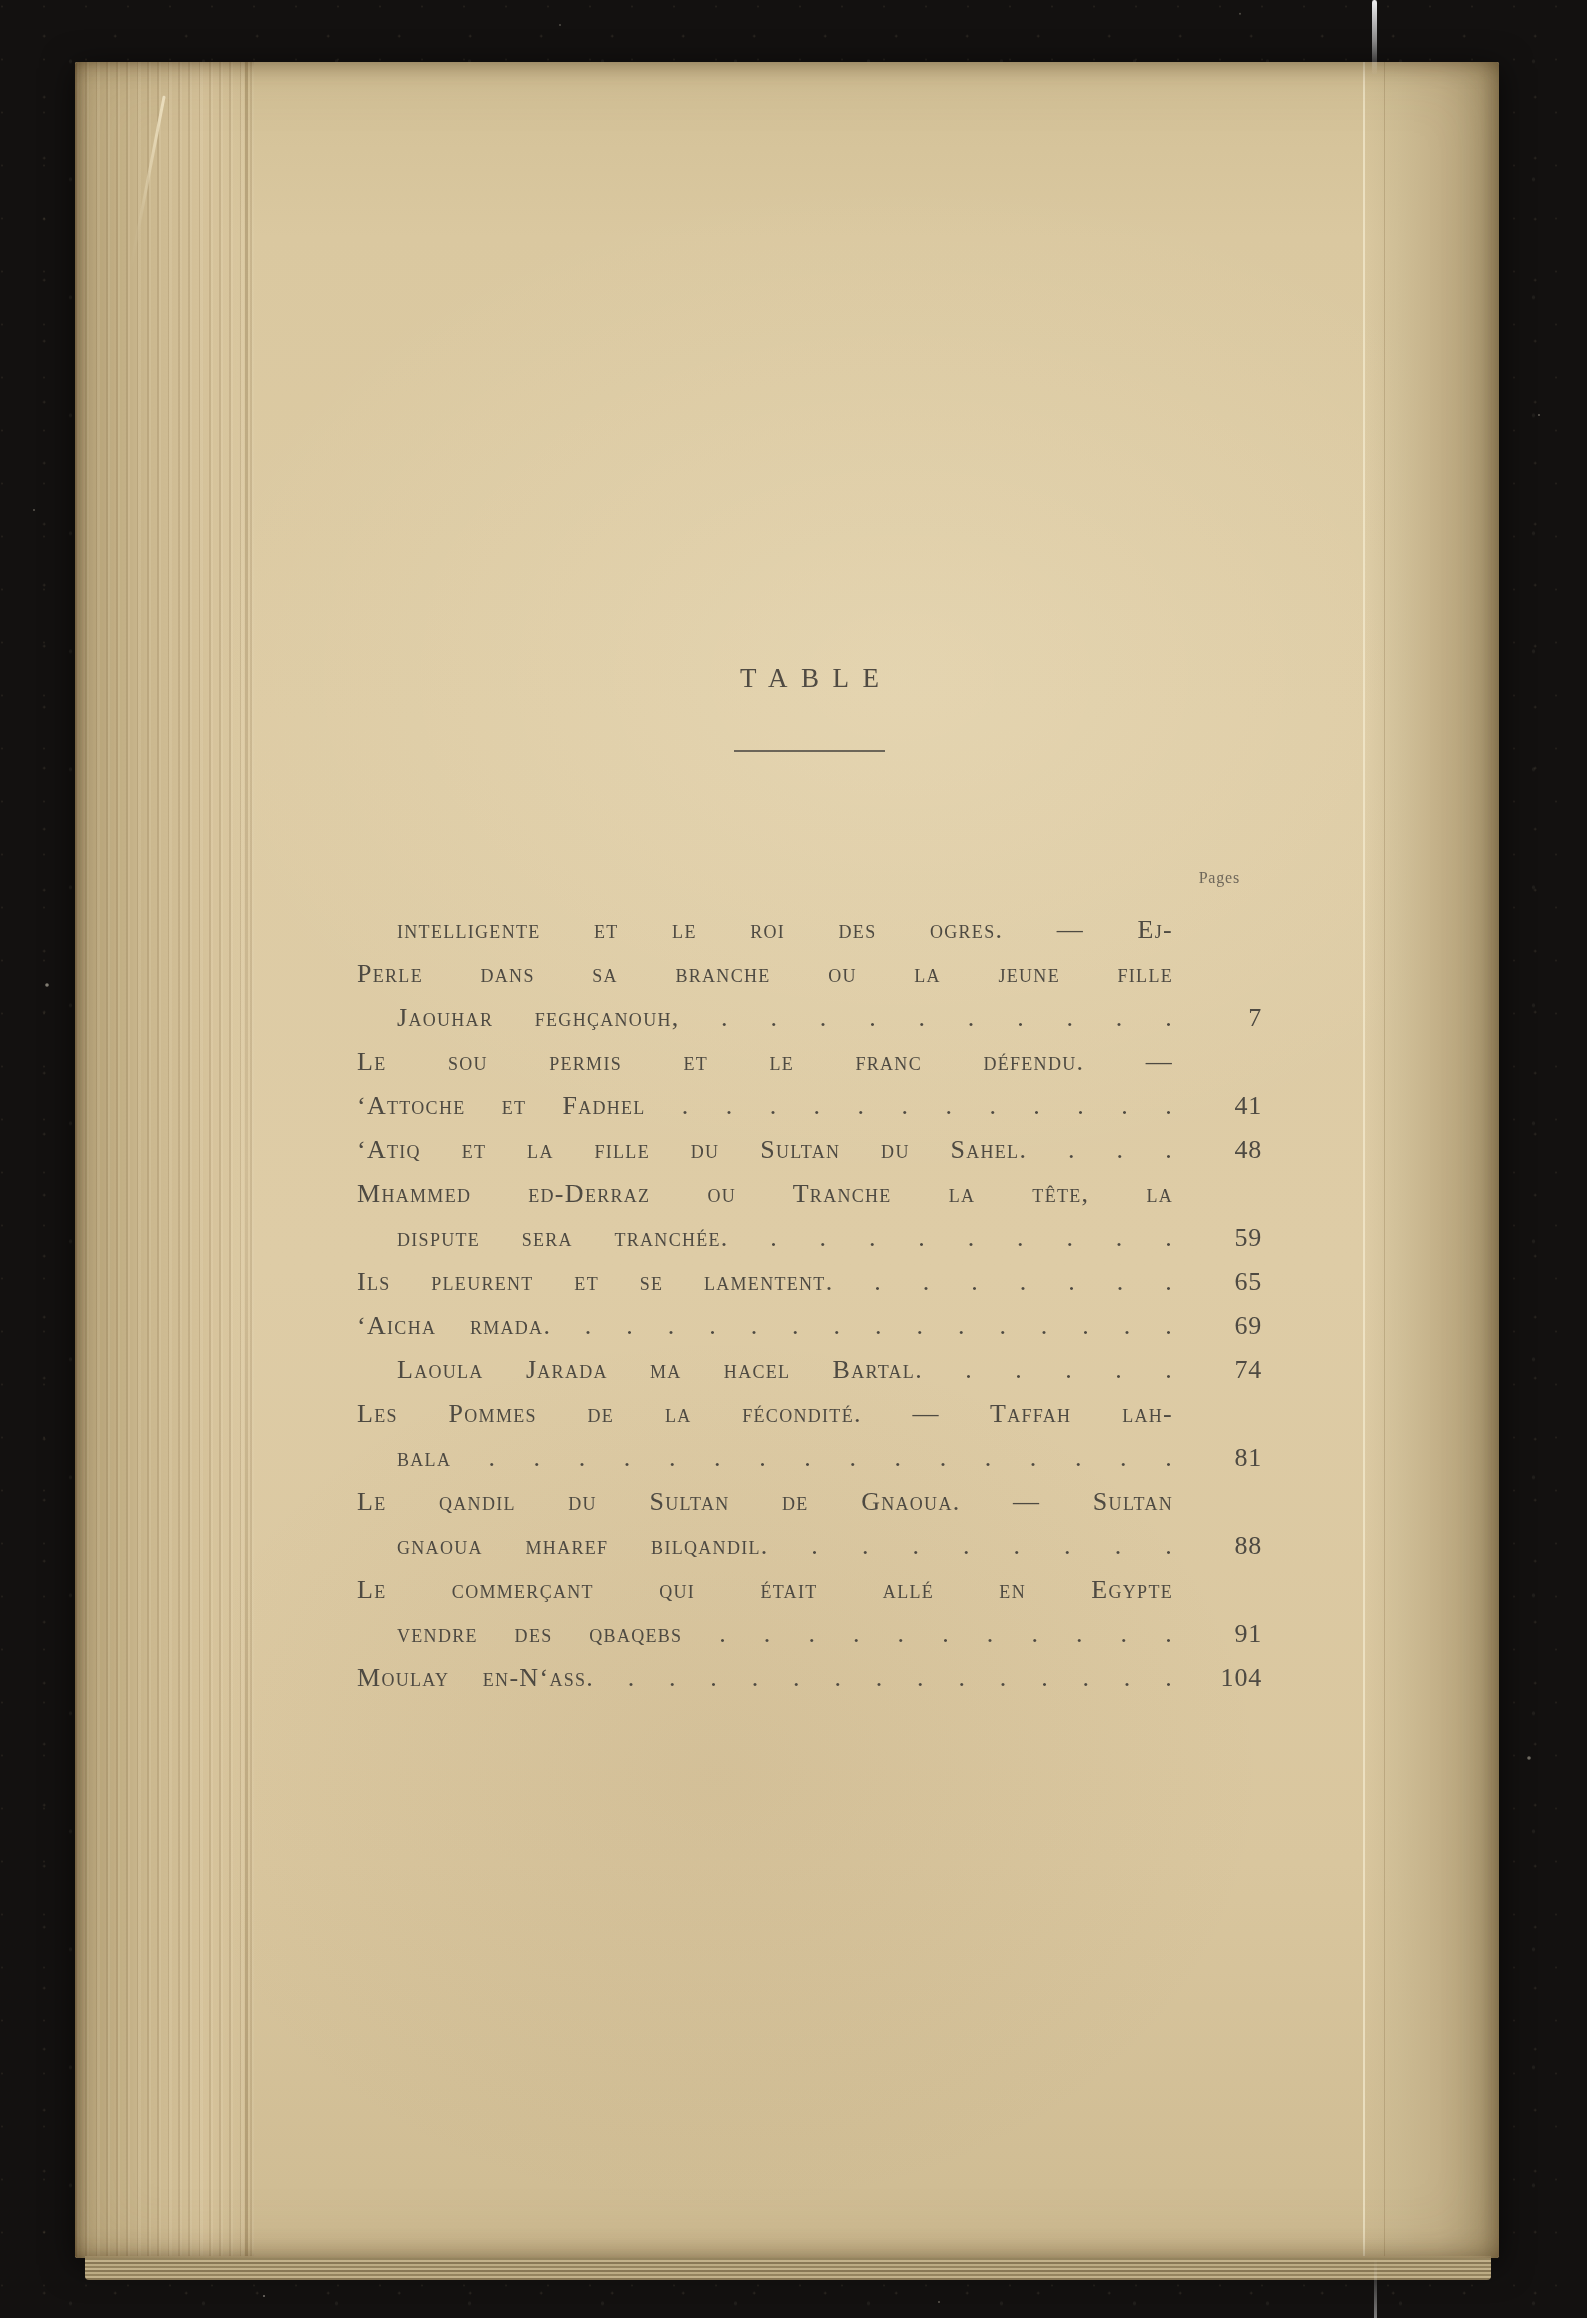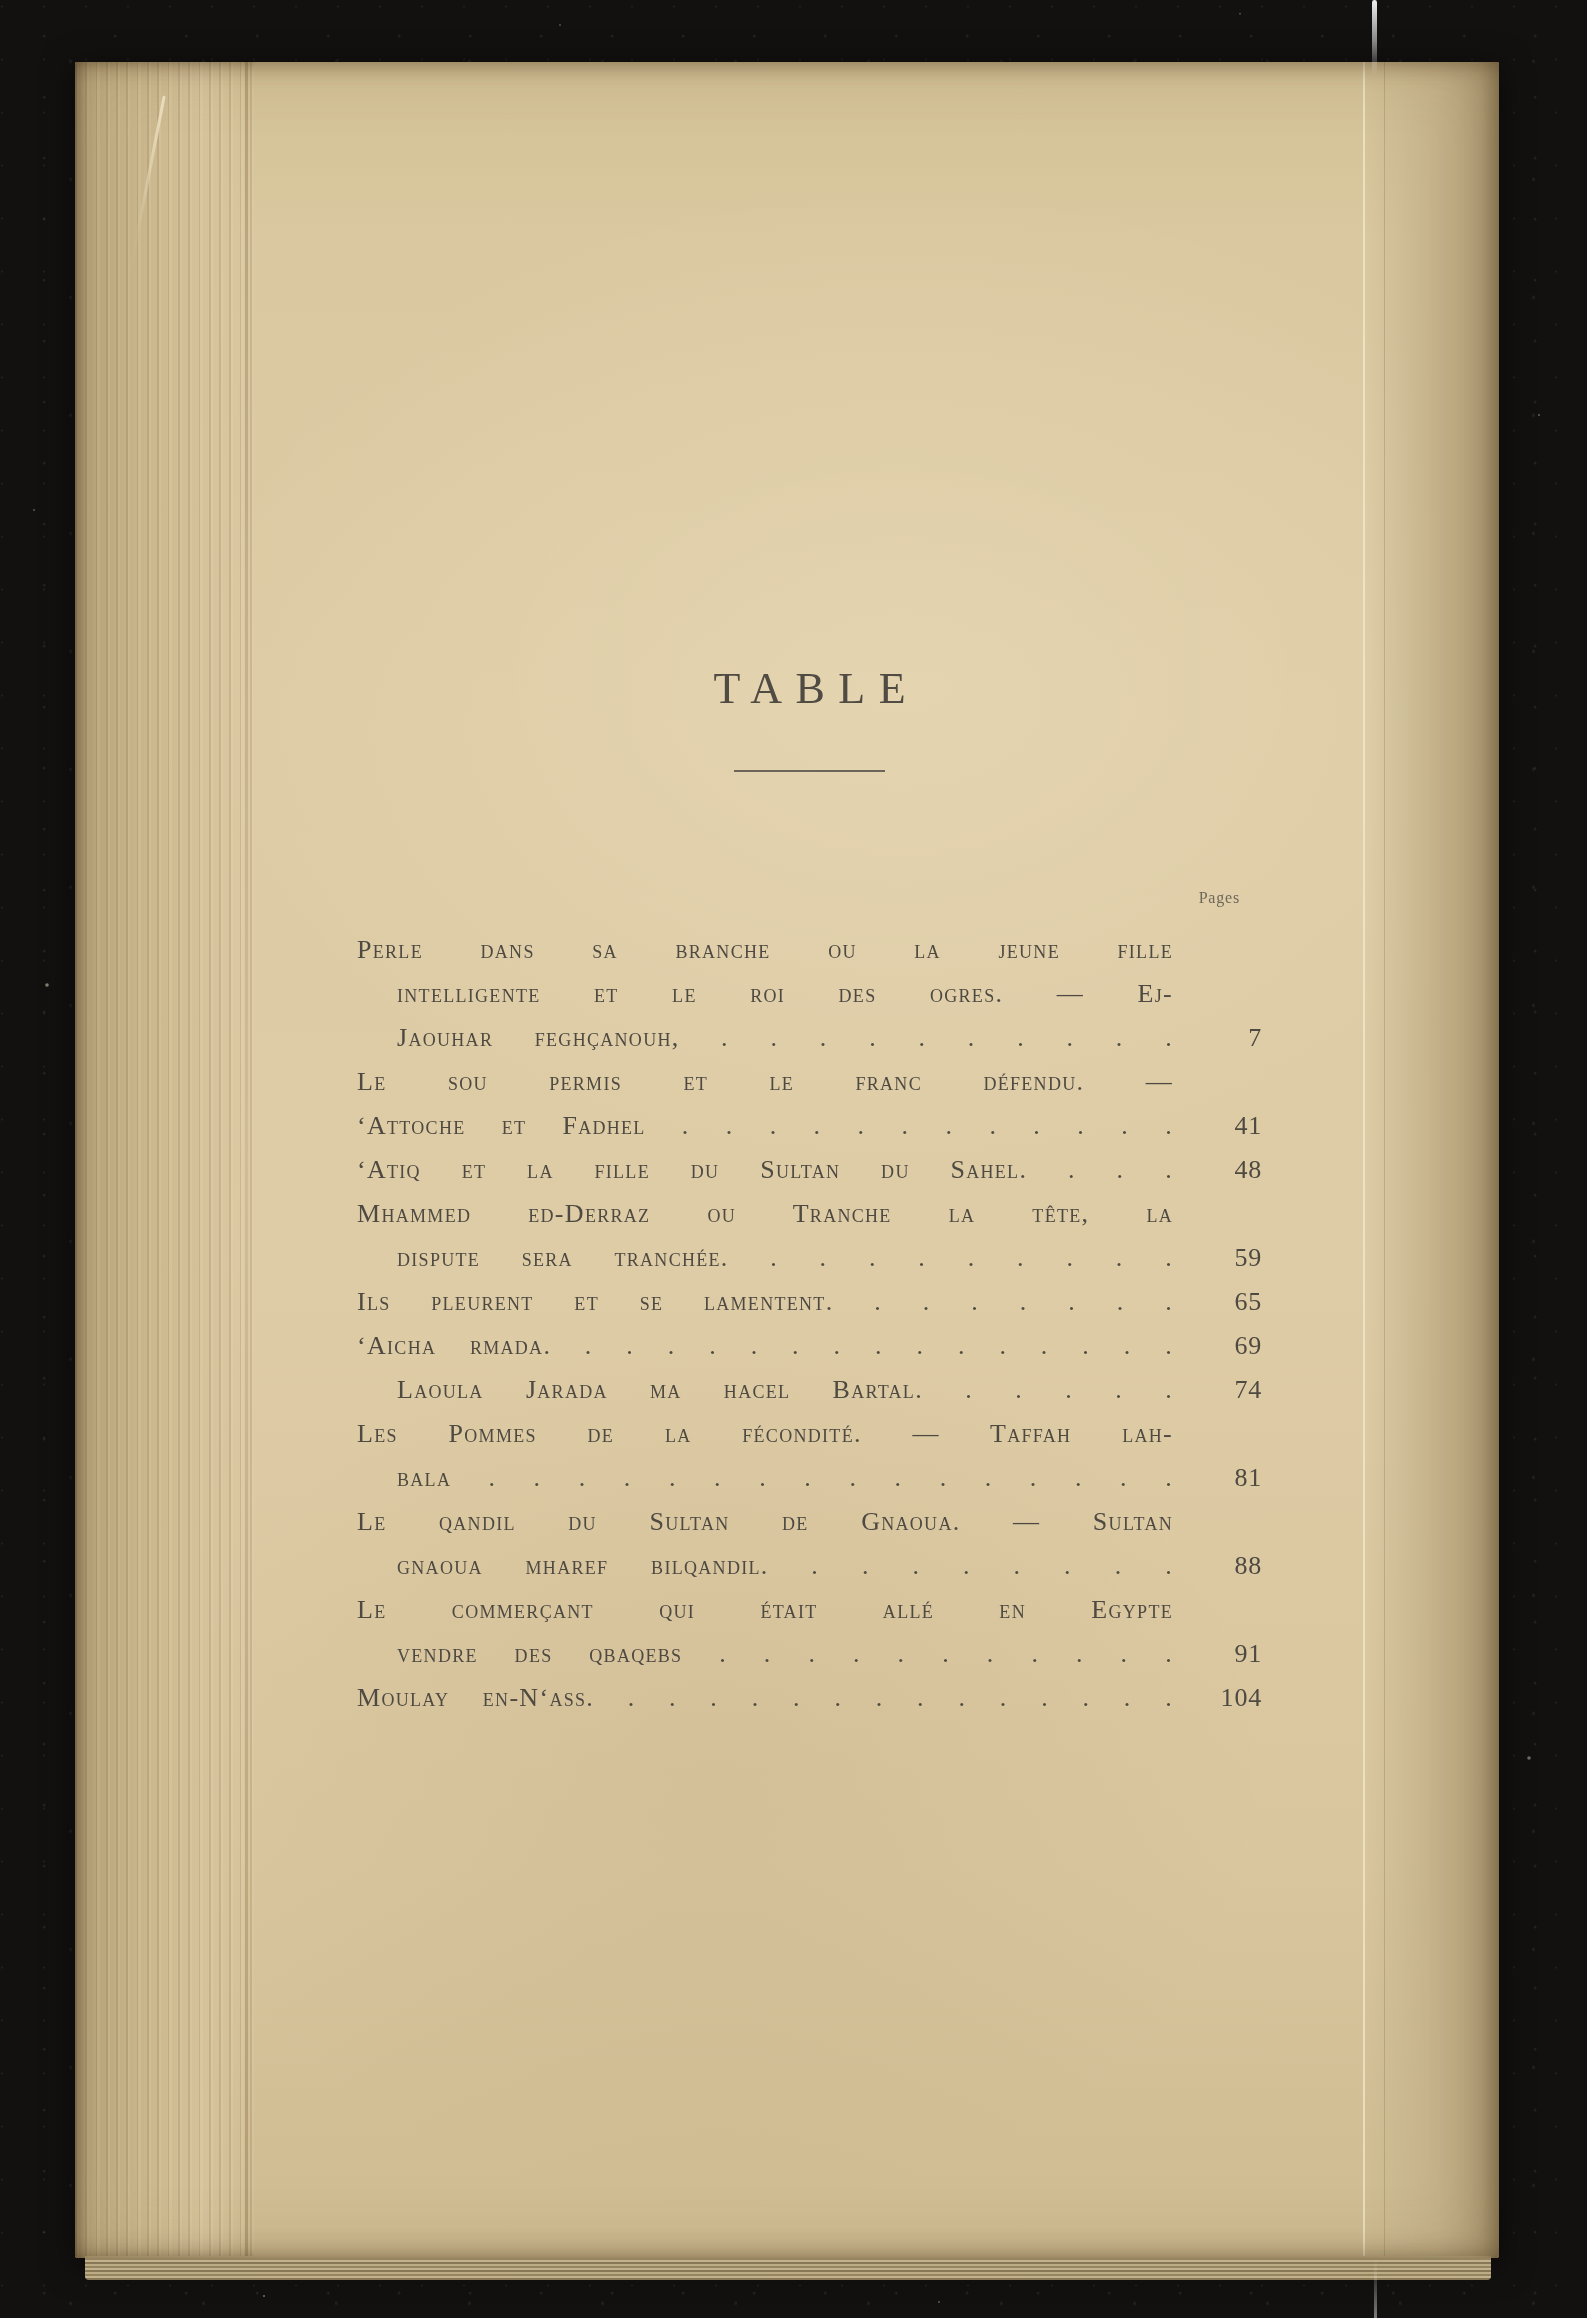--- a/index.html
+++ b/index.html
@@ -96,21 +96,21 @@
   }
   .film-line-bottom {
     position:absolute; left:1374px; top:2258px; width:3.2px; height:60px;
     background:linear-gradient(180deg, rgba(252,252,253,0), rgba(252,252,253,.45));
   }
 
   
   .content { position:absolute; left:282px; top:0; width:905px; color:#4e4a42; }
 
   .title {
-    margin:601px 0 0 0; font-size:44px; font-weight:400; letter-spacing:13.5px;
+    margin:601px 0 0 0; font-size:27px; font-weight:400; letter-spacing:13.5px;
     text-align:center; color:#504b43; text-indent:13.5px;
   }
   .rule { width:151px; height:2.4px; margin:56px auto 0; background:#57524a; opacity:.85; }
   .pages-label {
     margin-top:117px; text-align:right; padding-right:22px;
     font-size:16px; color:#6e675a; letter-spacing:0.8px;
   }
 
   .toc {
     margin-top:20.6px; font-size:26px; letter-spacing:1.3px; word-spacing:4px;
@@ -136,26 +136,26 @@
     <div class="tear"></div>
     <div class="right-edge"></div>
     <div class="bottom-edges"></div>
 
     <div class="content">
       <h1 class="title">TABLE</h1>
       <div class="rule"></div>
       <div class="pages-label">Pages</div>
       <div class="toc" id="toc">
           <div class="entry">
+            <div class="line cont">
+              <span class="text">intelligente et le roi des ogres. — Ej-</span>
+              <span class="pagenum"></span>
+            </div>
             <div class="line">
               <span class="text">Perle dans sa branche ou la jeune fille</span>
-              <span class="pagenum"></span>
-            </div>
-            <div class="line cont">
-              <span class="text">intelligente et le roi des ogres. — Ej-</span>
               <span class="pagenum"></span>
             </div>
             <div class="line cont">
               <span class="text">Jaouhar feghçanouh, . . . . . . . . . .</span>
               <span class="pagenum">7</span>
             </div>
           </div>
           <div class="entry">
             <div class="line">
               <span class="text">Le sou permis et le franc défendu. —</span>

